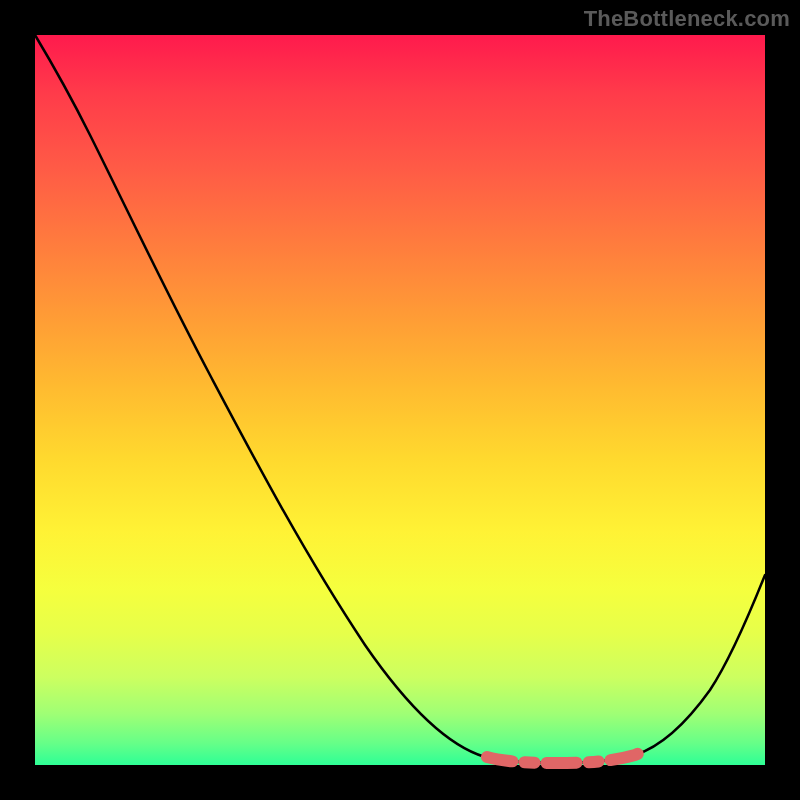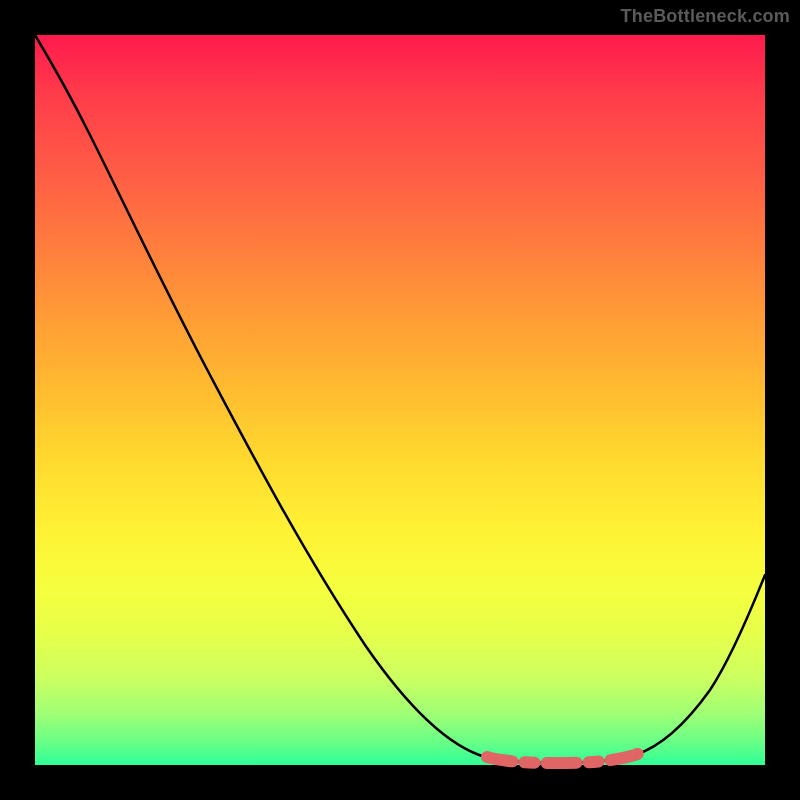--- a/index.html
+++ b/index.html
@@ -42,21 +42,21 @@
       #9fff75 93%,
       #66ff88 97%,
       #2eff96 100%
     );
   }
   .watermark {
     position: absolute;
     top: 6px;
     right: 10px;
     color: #5a5a5a;
-    font-size: 18px;
+    font-size: 22px;
     font-weight: 600;
     letter-spacing: 0.2px;
     user-select: none;
   }
   svg.curve {
     position: absolute;
     left: 0;
     top: 0;
     width: 730px;
     height: 730px;

